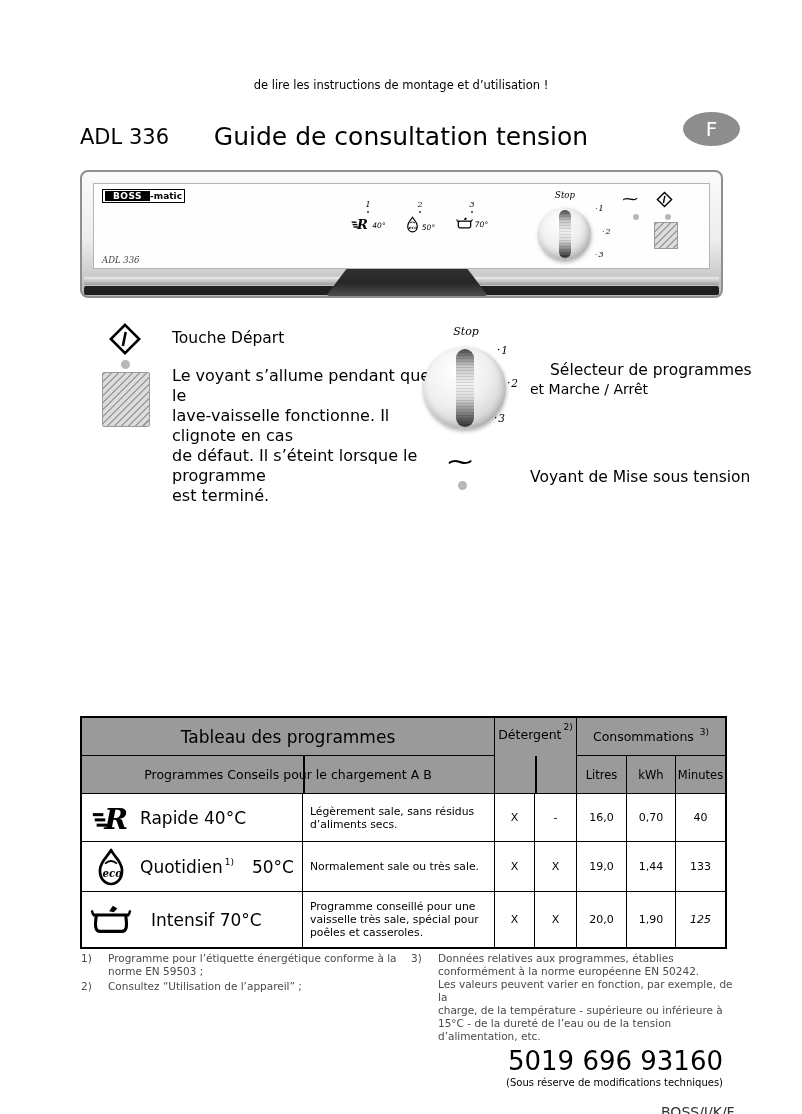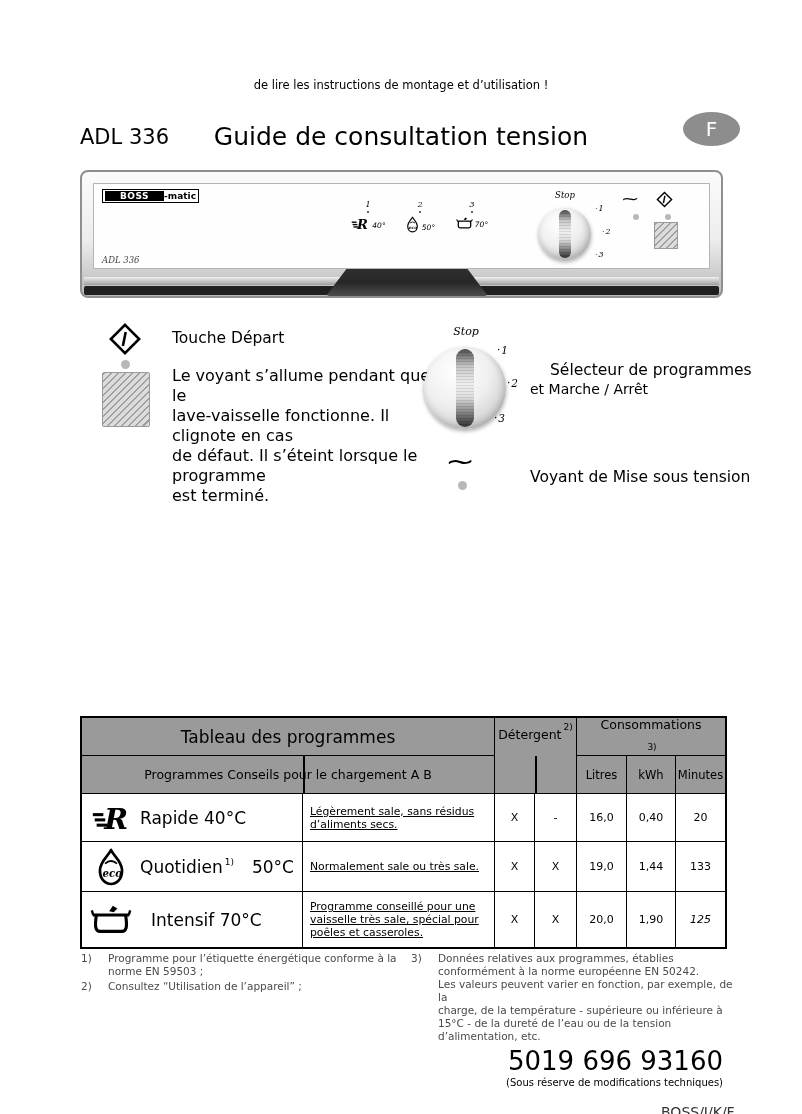--- a/index.html
+++ b/index.html
@@ -26,21 +26,21 @@
   .panel-strip{position:absolute;left:4px;right:4px;bottom:13px;height:8px;
     background:linear-gradient(180deg,#efefef,#9d9d9d);}
   .darkbar{position:absolute;left:4px;right:4px;bottom:3px;height:9px;background:#1f1f1f;border-radius:2px;}
   .handle{position:absolute;left:246px;top:96px;width:162px;height:30px;
     background:linear-gradient(180deg,#303030,#272727 55%,#4d4d4d 100%);
     clip-path:polygon(14% 0%,86% 0%,100% 100%,0% 100%);border-radius:4px;}
   .panel-face{position:absolute;left:13px;right:13px;top:13px;height:84px;
     background:#fefefe;border:1px solid #b5b5b5;}
   .brand{position:absolute;left:8px;top:5px;border:1px solid #000;padding:1px 2px;
     font-size:9px;font-weight:bold;line-height:10px;background:#fff;}
-  .brand-boss{background:#000;color:#fff;padding:0 15px;letter-spacing:.5px;}
+  .brand-boss{background:#000;color:#fff;padding:0 8px;letter-spacing:.5px;}
   .brand-matic{color:#000;}
   .panel-model{position:absolute;left:8px;bottom:3px;font-style:italic;font-size:8.5px;color:#444;}
   .panel-programs{position:absolute;left:253px;top:16px;display:flex;gap:10px;}
   .pp{display:flex;flex-direction:column;align-items:center;width:42px;}
   .pp-num{font-family:"DejaVu Serif",serif;font-style:italic;font-size:8px;line-height:9px;}
   .pp-dot{width:2px;height:2px;border-radius:50%;background:#333;margin:2px 0 3px 0;}
   .pp-row{display:flex;align-items:flex-end;gap:2px;}
   .pp-temp{font-style:italic;font-size:7.5px;line-height:8px;padding-bottom:1px;}
   .knob{border-radius:50%;position:relative;
     background:radial-gradient(circle at 38% 30%,#ffffff 0%,#efefef 45%,#d2d2d2 75%,#b5b5b5 100%);
@@ -89,34 +89,34 @@
   .pw-label{position:absolute;left:530px;top:468px;font-size:15.5px;}
 
   
   .ptable{position:absolute;left:80px;top:716px;width:643px;display:grid;
     grid-template-columns:221px 192px 40px 42px 50px 49px 49px;
     grid-template-rows:38px 38px 48px 50px 55px;
     border:2px solid #000;background:#fff;}
   .tc{border-right:1.5px solid #000;border-bottom:1.5px solid #000;
     display:flex;align-items:center;justify-content:center;box-sizing:border-box;position:relative;}
   .hdr{background:#9a9a9a;}
-  .no-br{border-right:none;flex-direction:column;} .no-bb{border-bottom:none;}
+  .no-br{border-right:none;} .no-bb{border-bottom:none;}
   .c-title{grid-column:1/3;grid-row:1;font-size:17px;}
   .c-det{grid-column:3/5;grid-row:1/3;align-items:flex-start;padding-top:9px;font-size:12.5px;}
   .c-det .det-div{position:absolute;left:40px;top:38px;bottom:0;width:1.5px;background:#000;}
   .c-cons{grid-column:5/8;grid-row:1;font-size:12.5px;}
   .c-sub{grid-column:1/3;grid-row:2;font-size:12.5px;}
   .c-sub::before{content:"";position:absolute;left:221px;top:0;bottom:0;width:1.5px;background:#000;}
   .c-u{font-size:11.5px;}
   .sup{font-size:9px;position:relative;top:-5px;margin-left:2px;}
   .name-cell{justify-content:flex-start;}
   .icon-box{width:58px;display:flex;justify-content:center;flex:0 0 58px;}
   .pname{font-size:17px;}
   .ptemp{font-size:17px;margin-left:auto;padding-right:8px;}
-  .desc{justify-content:flex-start;text-align:left;padding:3px 7px;font-size:10.8px;line-height:13px;text-decoration:underline;}
+  .desc{justify-content:flex-start;text-align:left;padding:3px 7px;font-size:10.8px;line-height:13px;}
   .val{font-size:11px;}
 
   
   .fn{position:absolute;font-size:10.5px;line-height:13px;color:#4a4a4a;display:flex;}
   .fn-num{flex:0 0 27px;}
   .fn1{left:81px;top:952px;width:322px;}
   .fn2{left:81px;top:980px;width:322px;}
   .fn3{left:411px;top:952px;width:322px;}
   .footer-code{position:absolute;right:79px;top:1046px;font-size:26px;}
   .footer-note{position:absolute;right:79px;top:1077px;font-size:10px;}
@@ -262,22 +262,22 @@
           </g>
         <text x="16" y="29" font-size="30" font-family="DejaVu Serif, serif" font-style="italic" font-weight="bold">R</text>
       </svg>
     </span>
     <span class="pname">Rapide 40°C</span>
   </div>
   <div class="tc desc" style="grid-column:2;grid-row:3;">Légèrement sale, sans résidus d’aliments secs.</div>
   <div class="tc val" style="grid-column:3;grid-row:3;">X</div>
   <div class="tc val" style="grid-column:4;grid-row:3;">-</div>
   <div class="tc val" style="grid-column:5;grid-row:3;">16,0</div>
-  <div class="tc val" style="grid-column:6;grid-row:3;">0,40</div>
-  <div class="tc val no-br" style="grid-column:7;grid-row:3;">20</div>
+  <div class="tc val" style="grid-column:6;grid-row:3;">0,70</div>
+  <div class="tc val no-br" style="grid-column:7;grid-row:3;">40</div>
 
   <div class="tc name-cell" style="grid-column:1;grid-row:4;">
     <span class="icon-box">
       <svg width="34" height="40" viewBox="0 0 40 46">
         <path d="M20 3 C17 10 7 16 7 27 C7 37 13 43 20 43 C27 43 33 37 33 27 C33 16 23 10 20 3 Z" fill="#fff" stroke="#000" stroke-width="3.2" stroke-linejoin="round"></path>
         <path d="M13 19 Q20 13 27 19" fill="none" stroke="#000" stroke-width="2.2"></path>
         <text x="10" y="35" font-size="12" font-family="DejaVu Serif, serif" font-style="italic" font-weight="bold">eco</text>
       </svg>
     </span>
     <span class="pname">Quotidien</span>

